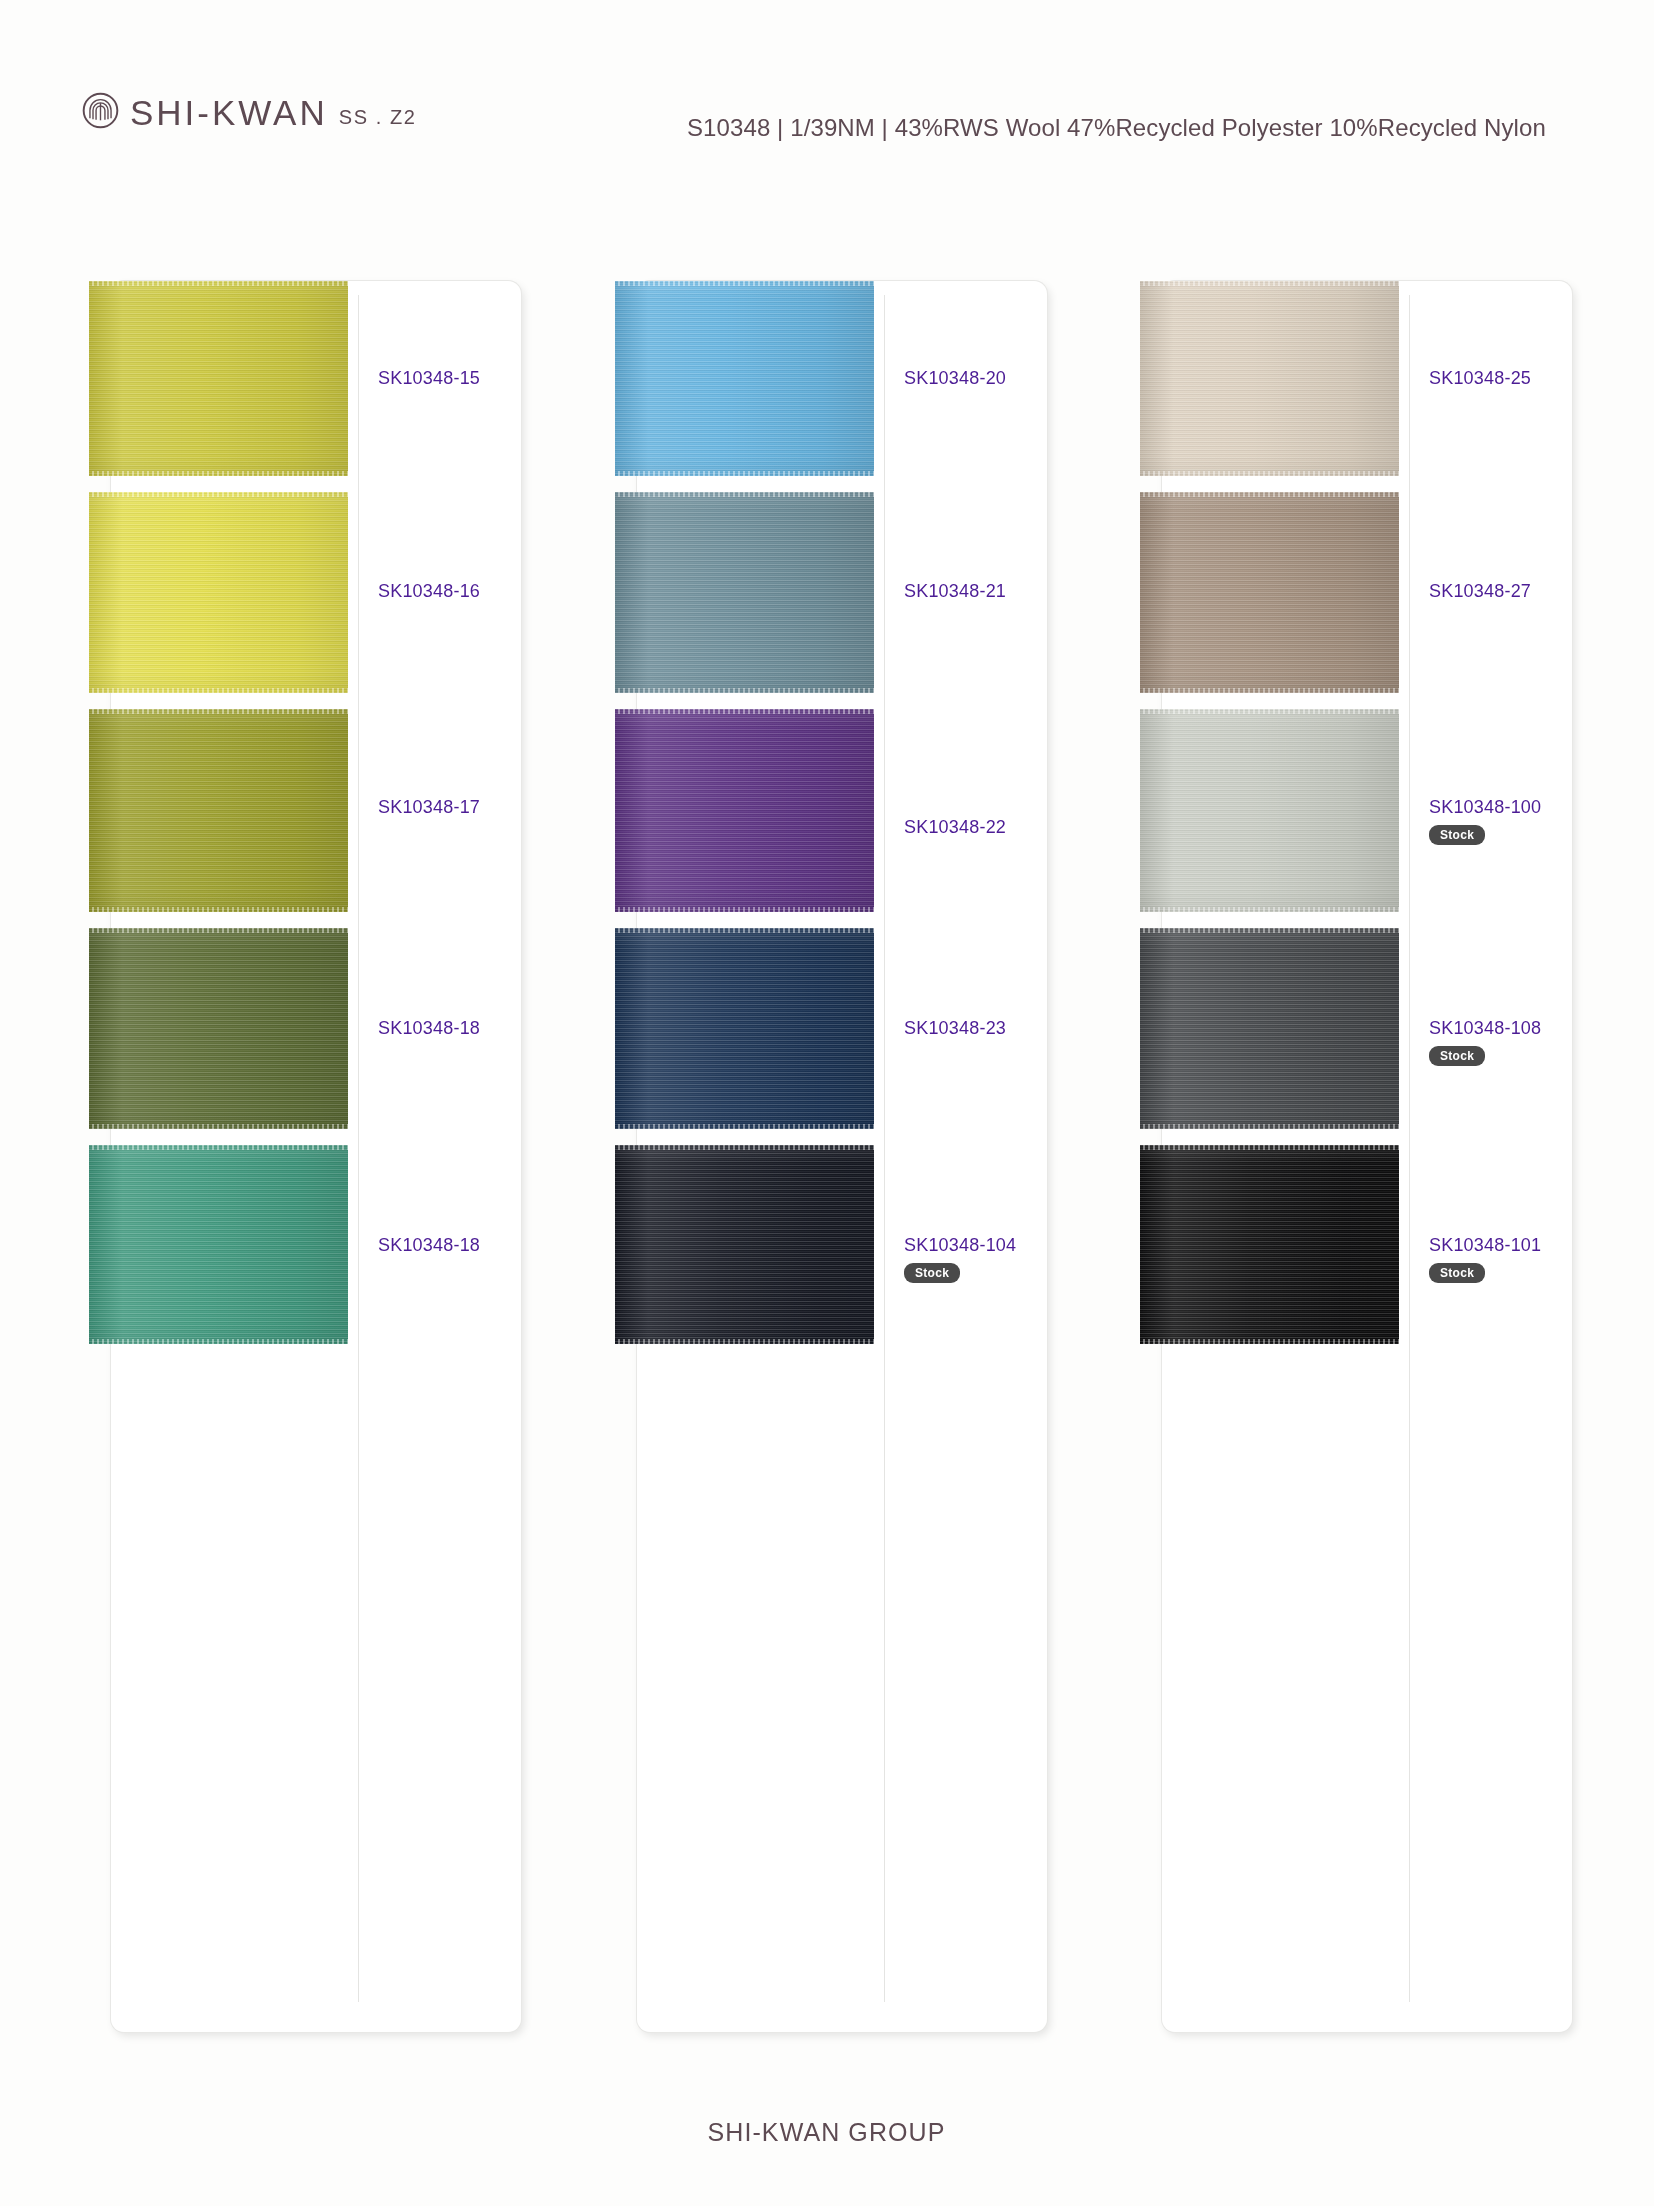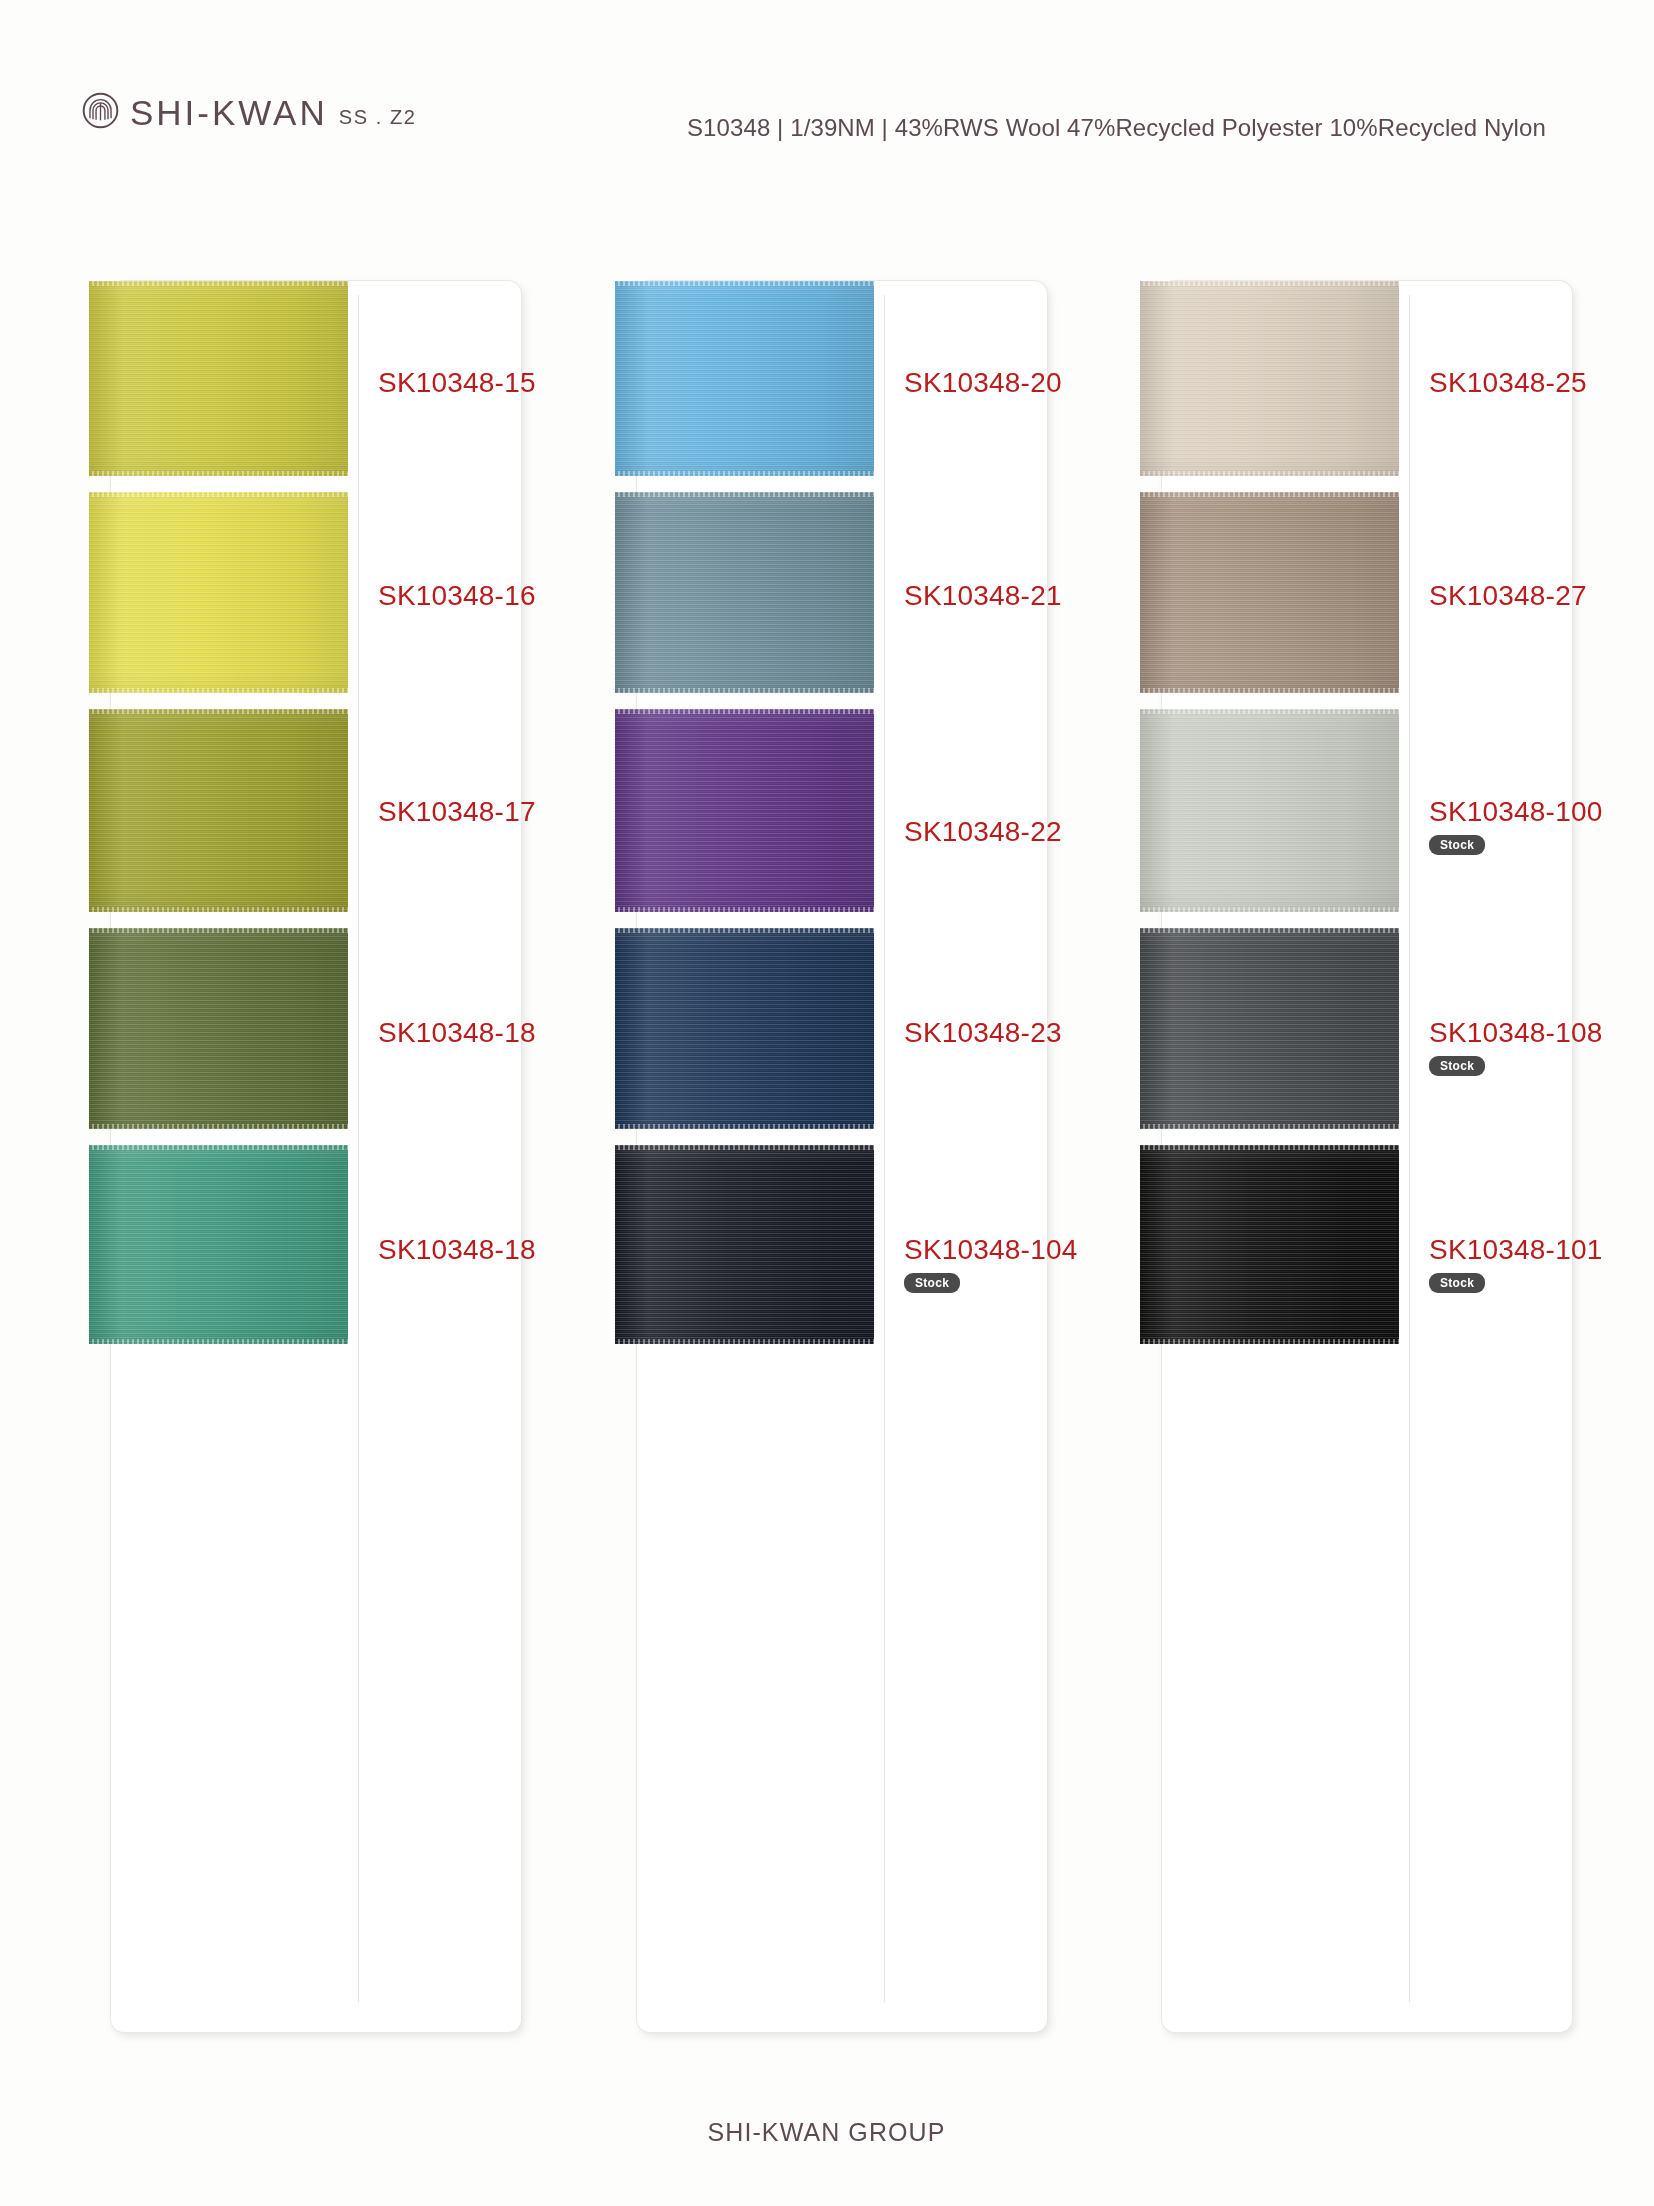--- a/index.html
+++ b/index.html
@@ -177,22 +177,22 @@
   .swatch .fuzz-top { top: 0; }
   .swatch .fuzz-bot { bottom: 0; }
 
   
   .label {
     position: absolute;
     left: 267px;
     width: 199px;
   }
   .label-code {
-    font-size: 28px;
-    color: #b91c1c;
+    font-size: 18px;
+    color: #4c1d95;
     letter-spacing: 0.2px;
     white-space: nowrap;
     line-height: 1;
   }
   .stock-badge {
     display: inline-block;
     margin-top: 9px;
     background: #4a4a4a;
     color: #ffffff;
     font-size: 12px;

